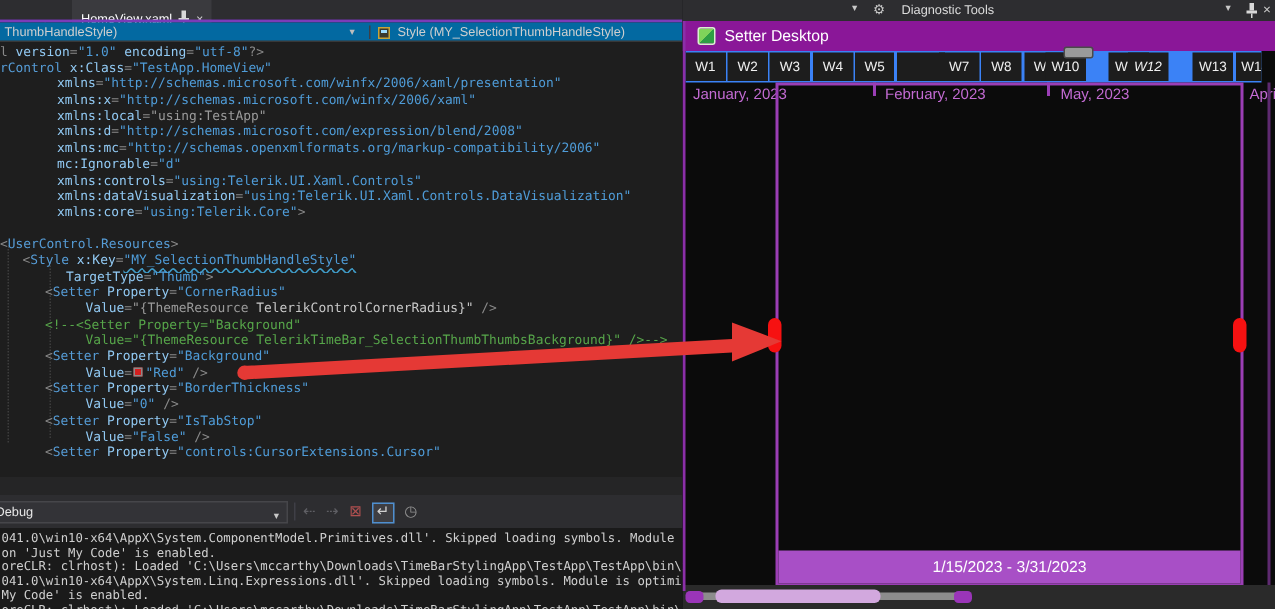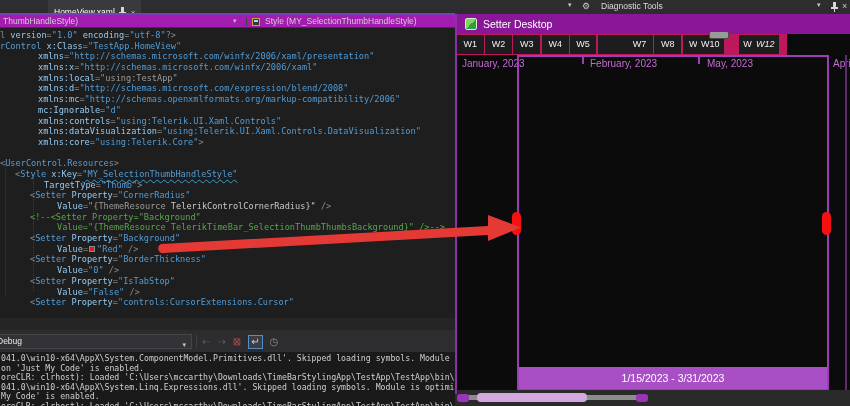--- a/index.html
+++ b/index.html
@@ -16,21 +16,21 @@
   #tabbar{left:0;top:0;width:455px;height:13px;background:#2d2d30}
   .tab{position:absolute;top:0;height:13px;font-size:8.5px;line-height:13px;padding:12px 6px;white-space:nowrap}
   #tab1{left:0;color:#a6a6a6}
   #tab2{left:48px;background:#3a3a3e;color:#fff;display:flex;align-items:center;gap:4px}
   .mini{font-size:8px;color:#d8d8d8}
   .pin{position:relative;width:8px;height:10px;display:inline-block}
   .pin::before{content:"";position:absolute;left:2.5px;top:0;width:3px;height:5px;background:#d8d8d8}
   .pin::after{content:"";position:absolute;left:0.5px;top:5px;width:7px;height:1.5px;background:#d8d8d8}
   .pin i{position:absolute;left:3.5px;top:6.5px;width:1px;height:3.5px;background:#d8d8d8}
   #accent{left:0;top:13px;width:455px;height:2px;background:#7b3cb8}
-  #navbar{left:0;top:15px;width:455px;height:13px;background:#a21caf;border-bottom:1px solid #383838;color:#cfcfcf;font-size:8.5px}
+  #navbar{left:0;top:15px;width:455px;height:13px;background:#0369a1;border-bottom:1px solid #383838;color:#cfcfcf;font-size:8.5px}
   #navbar .dd-arrow{position:absolute;left:233px;top:2px;font-size:7px;color:#bdbdbd}
   #nav-left{position:absolute;left:3px;top:1px;white-space:nowrap}
   #nav-div{position:absolute;left:246px;top:2px;width:1px;height:9px;background:#3f3f46}
   #style-icon{position:absolute;left:252px;top:2.5px;width:8px;height:8px;border:1px solid #c8a438;background:#3a3a2e}
   #style-icon::after{content:"";position:absolute;left:1px;top:1px;width:4px;height:2px;background:#9cdcfe}
   #nav-right{position:absolute;left:265px;top:1px;white-space:nowrap}
 
   #editor{left:0;top:28px;width:455px;height:290px;background:#1e1e1e;overflow:hidden}
   .guide{position:absolute;width:0;border-left:1px dotted #3d3d3d}
   #code-lines{position:absolute;left:0;top:2px;width:455px;
@@ -62,21 +62,21 @@
   #righttop span{position:absolute;top:1px}
   #dt-label{font-size:8.5px;color:#dcdcdc}
 
   
   #win{left:455px;top:14px;width:395px;height:392px;background:#0b0b0b;overflow:hidden}
   #win-border{left:0;top:0;width:2px;height:380px;background:#8b2fa8;z-index:4}
   #titlebar{left:0;top:0;width:395px;height:20px;background:var(--titlebar)}
   #app-icon{position:absolute;left:10px;top:4px;width:12px;height:12px;border-radius:2px;
     background:linear-gradient(135deg,#7fd45a 0 50%,#2e9e44 50% 100%);border:1px solid #d9f0d0}
   #app-title{position:absolute;left:28px;top:0;line-height:20px;font-size:10.5px;color:#fff}
-  #weekrow{left:2px;top:20px;width:330px;height:21px;background:#be185d;overflow:hidden}
+  #weekrow{left:2px;top:20px;width:384px;height:21px;background:#3b82f6;overflow:hidden}
   .week-cell{position:absolute;top:1px;width:26.5px;height:19px;background:#1d1d1d;color:#f0f0f0;
     font-size:9px;line-height:19px;text-align:center}
   #pill{left:254px;top:17px;width:20px;height:8px;background:#9a9a9a;border:1px solid #4a4a4a;border-radius:2px;z-index:6}
   .month-label{position:absolute;top:44px;font-size:10px;color:var(--month);white-space:nowrap}
   .tick{position:absolute;top:41px;width:2px;height:9px;background:var(--selb)}
   #april-line{left:390px;top:41px;width:2px;height:336px;background:#5e2a70}
   #selection{left:62px;top:41px;width:312px;height:336px;border:2px solid var(--selb);background:transparent}
   #rangebar{left:64px;top:353px;width:308px;height:22px;background:var(--rangebar);color:#fff;
     font-size:10.5px;line-height:22px;text-align:center}
   .thumb{position:absolute;top:198px;width:9px;height:23px;border-radius:4.5px;background:var(--thumb);z-index:5}

